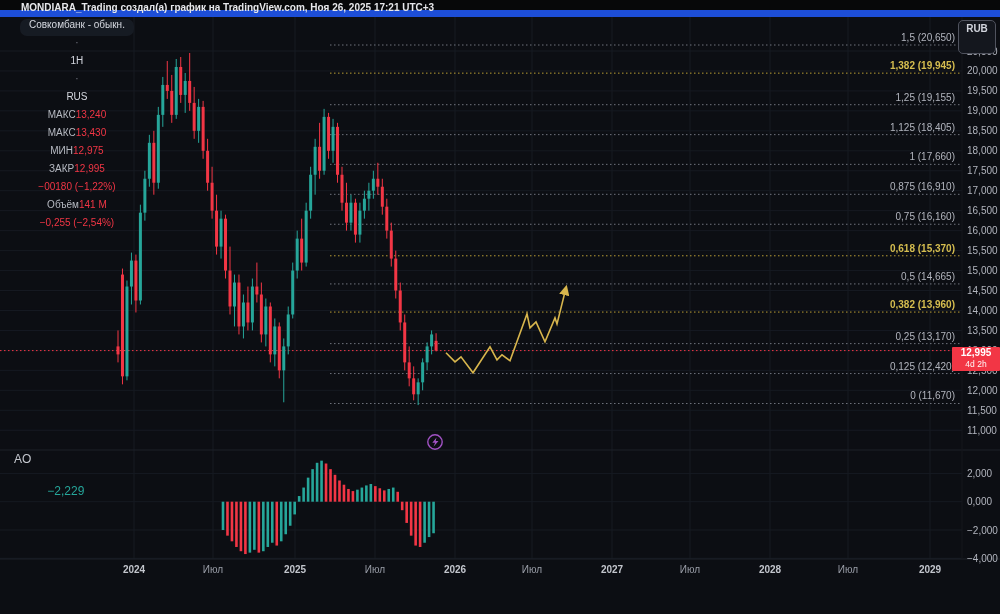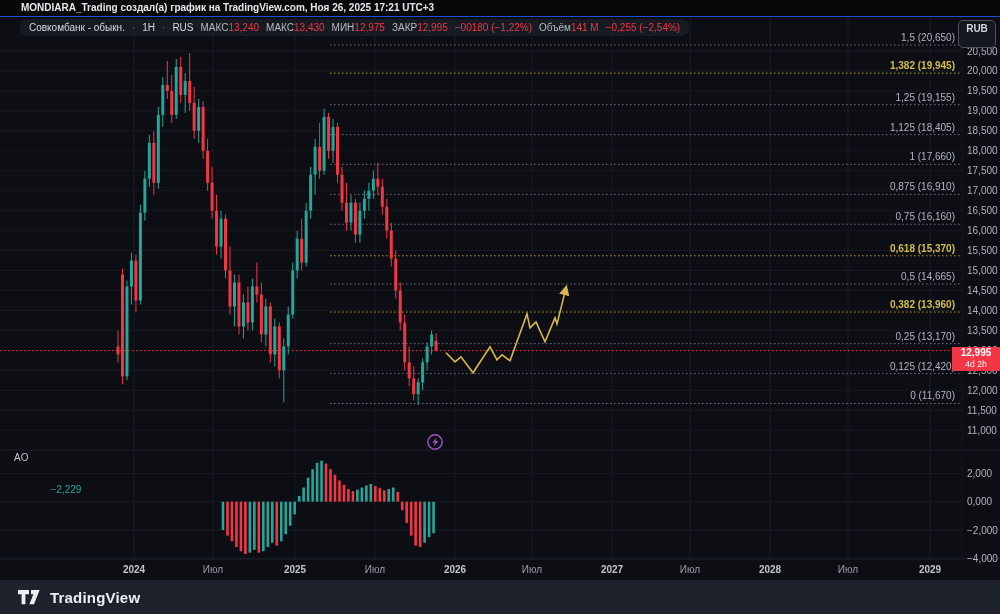--- a/index.html
+++ b/index.html
@@ -5,52 +5,52 @@
   html,body{margin:0;padding:0;background:#07080a;}
   *{box-sizing:border-box;}
   #stage{
     position:relative;width:1000px;height:614px;overflow:hidden;
     background:#0c0e13;font-family:"Liberation Sans",sans-serif;
     -webkit-font-smoothing:antialiased;
   }
   
   #attribution{
     position:absolute;top:0;left:0;width:1000px;height:17px;
-    background:#070809;border-bottom:1px solid #1d4ed8;
+    background:#070809;border-bottom:7px solid #1d4ed8;
     color:#e6e7ea;font-size:10px;font-weight:700;
     line-height:16px;padding-left:21px;z-index:6;
   }
   
   #symbolbar{
     position:absolute;top:19px;left:20px;height:17px;z-index:5;
     background:rgba(24,28,37,.92);border-radius:7px;
     display:flex;align-items:center;gap:7px;padding:0 9px;
-    font-size:10px;color:#d5d8e0;white-space:nowrap;
+    font-size:10px;color:#d5d8e0;white-space:nowrap;flex-direction:column;
   }
   #symbolbar .sep{color:#787b86;}
   #symbolbar .fld{color:#b7bac2;}
   #symbolbar .fld b{font-weight:400;color:#f23645;}
   #symbolbar .neg{color:#f23645;}
   
   #rub-btn{
-    position:absolute;top:20px;left:958px;width:38px;height:28px;z-index:6;
+    position:absolute;top:20px;left:958px;width:38px;height:34px;z-index:6;
     border:1px solid #50535e;border-radius:5px;background:#14171e;
     color:#d1d4dc;font-size:10px;font-weight:700;text-align:center;line-height:16px;
   }
   
   #price-badge{
     position:absolute;left:952px;top:347px;width:48px;height:24px;z-index:6;
     background:#f23645;color:#fff;text-align:center;border-radius:1px;
   }
   #price-badge .p{font-size:10px;font-weight:700;line-height:12px;display:block;}
   #price-badge .c{font-size:8.5px;line-height:10px;display:block;opacity:.95;text-align:center;}
   
   #ao-legend{
-    position:absolute;left:14px;top:452px;z-index:5;font-size:10px;
-    color:#c5c8cf;display:flex;gap:22px;
+    position:absolute;left:14px;top:452px;z-index:5;font-size:12px;
+    color:#c5c8cf;display:flex;gap:16px;
   }
   #ao-legend .val{color:#26a69a;margin-top:32px;}
   
   #footer{
     position:absolute;left:0;top:580px;width:1000px;height:34px;
     background:#1e222d;display:flex;align-items:center;gap:8px;
     padding-left:18px;z-index:6;
   }
   #footer .brand{color:#eceef2;font-size:15px;font-weight:700;letter-spacing:.2px;}
   svg text{font-family:"Liberation Sans",sans-serif;}
@@ -403,21 +403,14 @@
   <div id="price-badge">
     <span class="p">12,995</span>
     <span class="c">4d 2h</span>
   </div>
 
   <div id="ao-legend">
     <span>AO</span>
     <span class="val">−2,229</span>
   </div>
 
-  <div id="footer">
-    <svg width="24" height="15" viewBox="0 0 24 15">
-      <path d="M0 0 h11 v4.2 h-3.6 v10 H3.6 v-10 H0 Z" fill="#eceef2"></path>
-      <path d="M13 0 h8.6 L16 14.2 h-4.6 l4-10 H13 Z" fill="#eceef2"></path>
-    </svg>
-    <span class="brand">TradingView</span>
-  </div>
 
 </div>
 
 </body></html>

